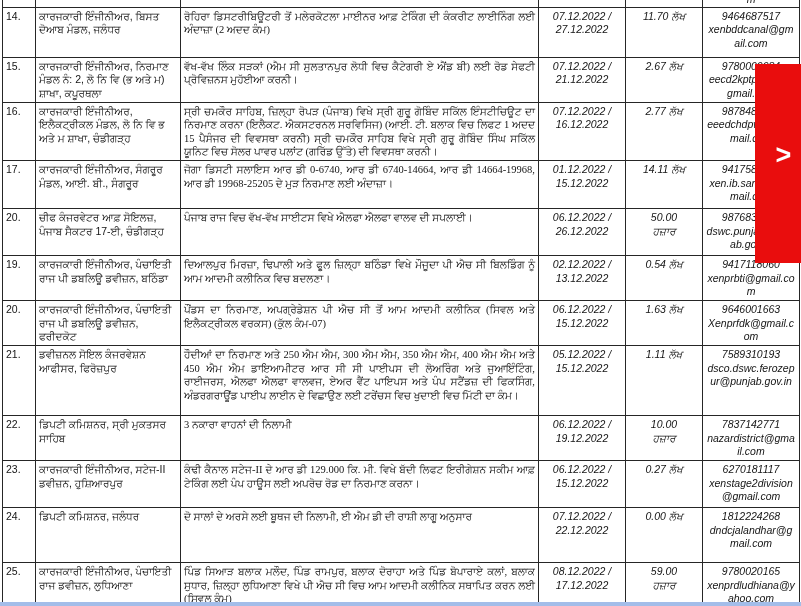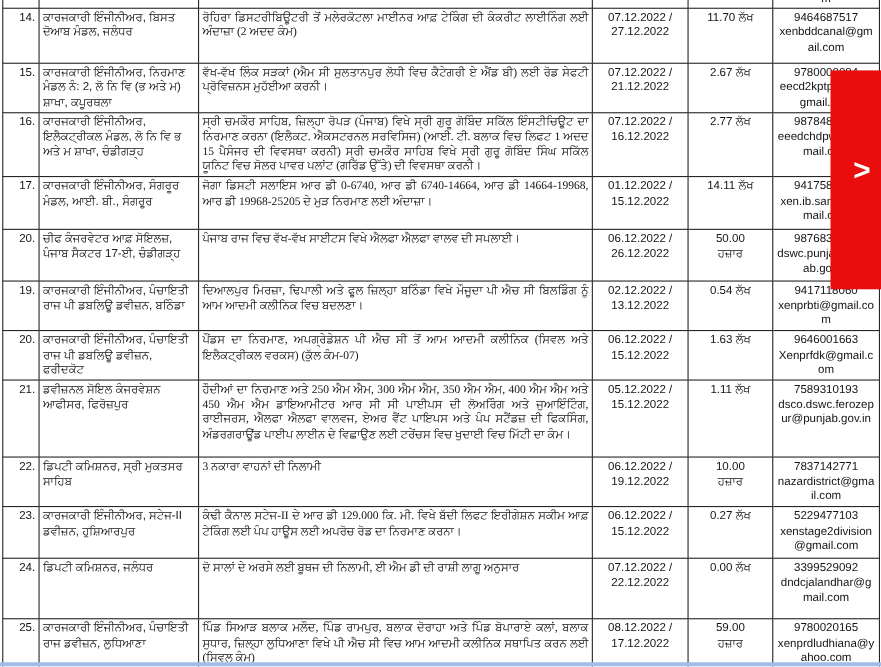--- a/index.html
+++ b/index.html
@@ -12,24 +12,24 @@
     position:absolute;left:2px;top:-1px;
     width:797px;table-layout:fixed;border-collapse:collapse;
   }
   table.tender td{
     border:1px solid #262626;
     vertical-align:top;
     padding:2px 3px 1px 3px;
     font-size:10.5px;line-height:1.3;
     overflow:hidden;
   }
-  td.c-sr{padding-left:3px;text-align:right;}
+  td.c-sr{padding-left:3px;text-align:left;}
   td.c-office{text-align:left;}
   td.c-desc{text-align:justify;font-family:Liberation Serif, serif;}
-  td.c-date,td.c-amt,td.c-contact{text-align:center;padding-left:1px;padding-right:1px;}
+  td.c-date,td.c-amt,td.c-contact{text-align:center;padding-left:1px;padding-right:1px;font-style:italic;}
   td.c-contact{word-break:break-all;}
   tr.partial td{padding:0 3px;}
   .remnant{display:block;margin-top:-7px;text-align:center;font-size:10.5px;}
   .red-overlay{
     position:absolute;left:755px;top:64px;width:46px;height:199px;
     z-index:6;cursor:pointer;
   }
   .red-overlay .arrow{
     position:absolute;top:78px;left:0;right:0;
     text-align:center;padding-left:11px;
@@ -198,35 +198,35 @@
       <tr style="height: 47px;">
         <td class="c-sr">23.</td>
         <td class="c-office">ਕਾਰਜਕਾਰੀ ਇੰਜੀਨੀਅਰ, ਸਟੇਜ-II ਡਵੀਜ਼ਨ, ਹੁਸ਼ਿਆਰਪੁਰ</td>
         <td class="c-desc">ਕੰਢੀ ਕੈਨਾਲ ਸਟੇਜ-II ਦੇ ਆਰ ਡੀ 129.000 ਕਿ. ਮੀ. ਵਿਖੇ ਬੱਦੀ ਲਿਫਟ ਇਰੀਗੇਸ਼ਨ ਸਕੀਮ ਆਫ਼ ਟੇਕਿੰਗ ਲਈ ਪੰਪ ਹਾਊਸ ਲਈ ਅਪਰੋਚ ਰੋਡ ਦਾ ਨਿਰਮਾਣ ਕਰਨਾ।</td>
         <td class="c-date">
           <div>06.12.2022 /</div>
           <div>15.12.2022</div>
         </td>
         <td class="c-amt">0.27 ਲੱਖ</td>
         <td class="c-contact">
-          <div>5229477103</div>
+          <div>6270181117</div>
           <div>xenstage2division@gmail.com</div>
         </td>
       </tr>
       <tr style="height: 55px;">
         <td class="c-sr">24.</td>
         <td class="c-office">ਡਿਪਟੀ ਕਮਿਸ਼ਨਰ, ਜਲੰਧਰ</td>
         <td class="c-desc">ਦੋ ਸਾਲਾਂ ਦੇ ਅਰਸੇ ਲਈ ਬੂਥਜ ਦੀ ਨਿਲਾਮੀ, ਈ ਐਮ ਡੀ ਦੀ ਰਾਸ਼ੀ ਲਾਗੂ ਅਨੁਸਾਰ</td>
         <td class="c-date">
           <div>07.12.2022 /</div>
           <div>22.12.2022</div>
         </td>
         <td class="c-amt">0.00 ਲੱਖ</td>
         <td class="c-contact">
-          <div>3399529092</div>
+          <div>1812224268</div>
           <div>dndcjalandhar@gmail.com</div>
         </td>
       </tr>
       <tr style="height: 45px;">
         <td class="c-sr">25.</td>
         <td class="c-office">ਕਾਰਜਕਾਰੀ ਇੰਜੀਨੀਅਰ, ਪੰਚਾਇਤੀ ਰਾਜ ਡਵੀਜ਼ਨ, ਲੁਧਿਆਣਾ</td>
         <td class="c-desc">ਪਿੰਡ ਸਿਆੜ ਬਲਾਕ ਮਲੌਦ, ਪਿੰਡ ਰਾਮਪੁਰ, ਬਲਾਕ ਦੋਰਾਹਾ ਅਤੇ ਪਿੰਡ ਬੋਪਾਰਾਏ ਕਲਾਂ, ਬਲਾਕ ਸੁਧਾਰ, ਜ਼ਿਲ੍ਹਾ ਲੁਧਿਆਣਾ ਵਿਖੇ ਪੀ ਐਚ ਸੀ ਵਿਚ ਆਮ ਆਦਮੀ ਕਲੀਨਿਕ ਸਥਾਪਿਤ ਕਰਨ ਲਈ (ਸਿਵਲ ਕੰਮ)</td>
         <td class="c-date">
           <div>08.12.2022 /</div>
           <div>17.12.2022</div>

